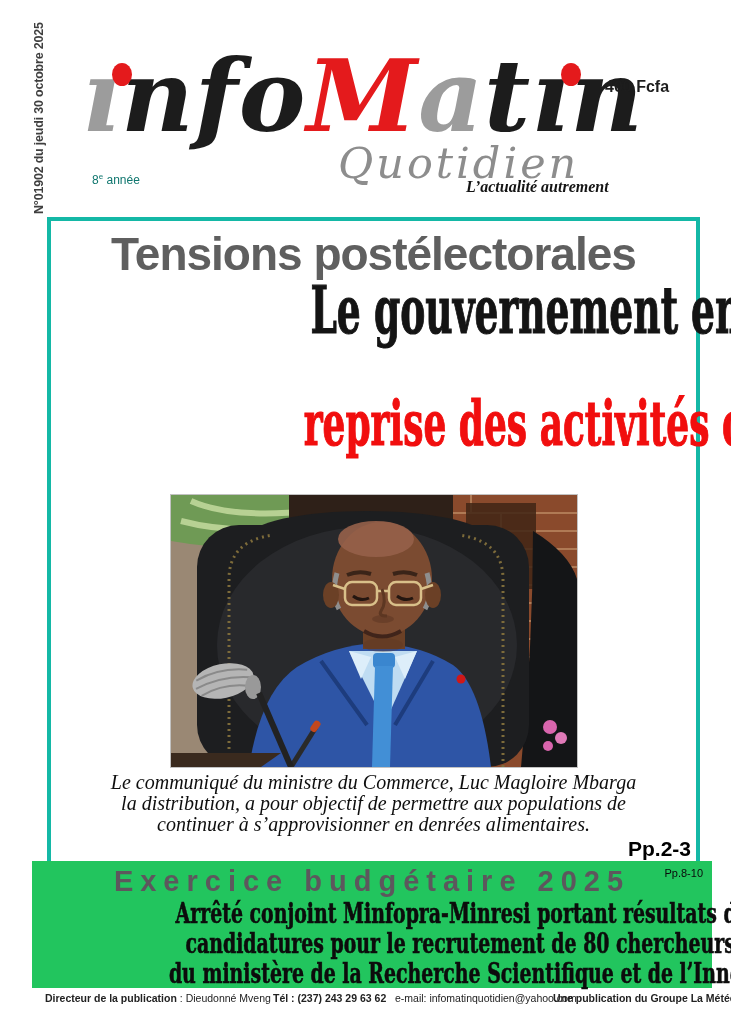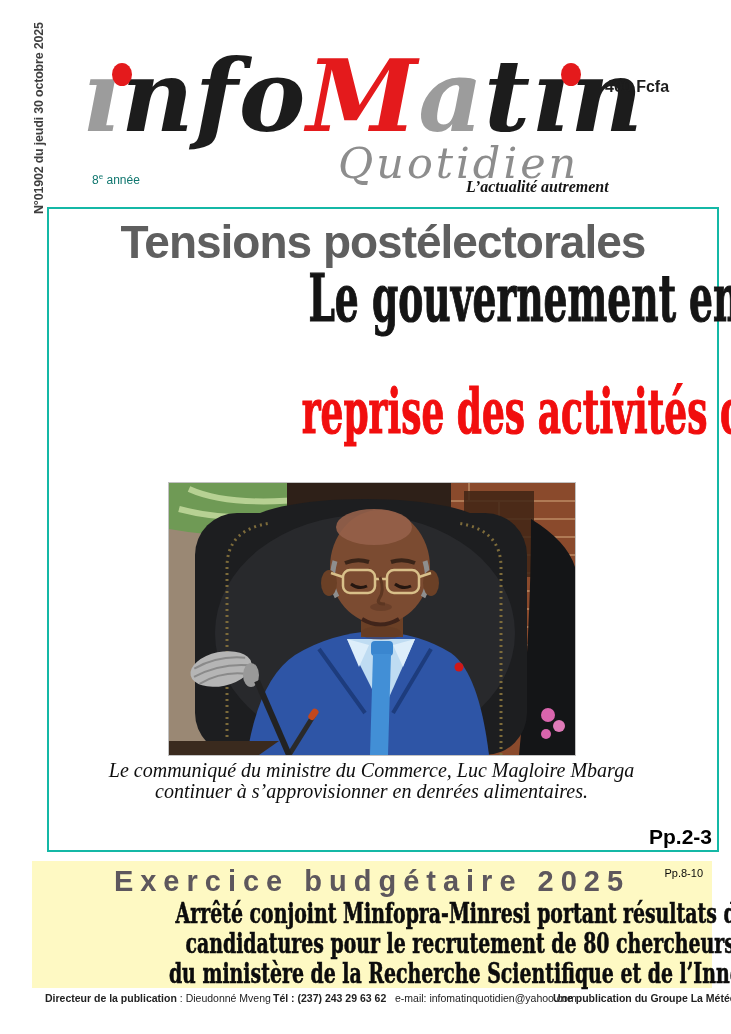--- a/index.html
+++ b/index.html
@@ -20,40 +20,40 @@
         border-radius:50%;background:#e41a1c;}
   .quotidien{position:absolute;left:338px;top:138px;font-family:"DejaVu Serif",serif;
              font-style:italic;font-size:43px;color:#8d8d8d;letter-spacing:3px;}
   .tagline{position:absolute;left:466px;top:178px;font-family:"Liberation Serif",serif;
            font-style:italic;font-weight:bold;font-size:16px;color:#141414;}
   .yearline{position:absolute;left:92px;top:172px;font-size:12px;color:#0f766e;}
   .yearline sup{font-size:8px;vertical-align:super;}
   .price{position:absolute;left:605px;top:78px;font-size:16px;font-weight:600;color:#1d1d1d;}
 
   
-  .leadbox{position:absolute;left:47px;top:207px;width:645px;height:641px;
-           border:2px solid #14b8a6;background:#fff;padding-left:23px;}
+  .leadbox{position:absolute;left:47px;top:217px;width:645px;height:641px;
+           border:4px solid #14b8a6;background:#fff;}
   .kicker{position:absolute;top:6px;left:0;width:100%;text-align:center;
           font-weight:bold;font-size:46px;color:#5f5f5f;letter-spacing:-1px;}
   .hline{position:absolute;left:0;width:100%;text-align:center;line-height:1;
          font-family:"DejaVu Serif",serif;font-weight:bold;}
   .hline .squish{display:inline-block;white-space:nowrap;transform-origin:center;}
   .h-black{top:56px;font-size:66px;color:#141414;}
   .h-black .squish{transform:scaleX(0.57);-webkit-text-stroke:1.2px #141414;}
   .h-red{top:172px;font-size:62px;color:#f10e0e;}
   .h-red .squish{transform:scaleX(0.58);-webkit-text-stroke:1.2px #f10e0e;}
   .photo{position:absolute;left:119px;top:273px;width:406px;height:272px;
          border:1px solid #c2c2c2;background:#b9a58f;}
   .caption{position:absolute;top:551px;left:8px;width:629px;text-align:center;
            font-family:"Liberation Serif",serif;font-style:italic;font-size:20px;
            line-height:1.05;color:#0e0e0e;}
   .pp1{position:absolute;right:5px;bottom:1px;font-weight:bold;font-size:21px;color:#000;}
 
   
-  .secbox{position:absolute;left:32px;top:861px;width:680px;height:127px;background:#fef9c3;}
+  .secbox{position:absolute;left:32px;top:861px;width:680px;height:127px;background:#22c55e;}
   .kicker2{position:absolute;top:4px;left:0;width:100%;text-align:center;font-weight:bold;
            font-size:29px;color:#5d575d;letter-spacing:7px;}
   .pp2{position:absolute;right:9px;top:6px;font-weight:normal;font-size:11px;color:#0a0a0a;}
   .seclines{position:absolute;top:38px;left:0;width:100%;text-align:center;line-height:1.12;
             font-family:"DejaVu Serif",serif;font-weight:bold;font-size:27px;color:#0c0c0c;}
   .seclines .squish{display:inline-block;white-space:nowrap;transform:scaleX(0.70);
                     transform-origin:center;-webkit-text-stroke:0.6px #0c0c0c;}
 
   
   .footer{position:absolute;left:0;top:992px;width:595px;height:20px;font-size:10.5px;color:#222;}
@@ -151,20 +151,21 @@
       <ellipse cx="82" cy="192" rx="8" ry="12" fill="#999999"></ellipse>
       <path d="M120,272 L145,232" stroke="#2a2a2a" stroke-width="5" fill="none"></path>
       <rect x="138" y="228" width="12" height="7" rx="3" fill="#c3471d" transform="rotate(-55 144 231)"></rect>
       <path d="M88,198 L120,272" stroke="#222" stroke-width="6" fill="none"></path>
 
       <path d="M0,258 H110 L90,272 H0 Z" fill="#3a2a1e"></path>
     </svg>
 
     <div class="caption">
       <div>Le communiqué du ministre du Commerce, Luc Magloire Mbarga</div>
+      <div>la distribution, a pour objectif de permettre aux populations de</div>
       <div>continuer à s’approvisionner en denrées alimentaires.</div>
     </div>
     <div class="pp1">Pp.2-3</div>
   </section>
 
   <section class="secbox">
     <div class="kicker2">Exercice budgétaire 2025</div>
     <div class="pp2">Pp.8-10</div>
     <div class="seclines">
       <div><span class="squish">Arrêté conjoint Minfopra-Minresi portant résultats de l’appel à</span></div>

